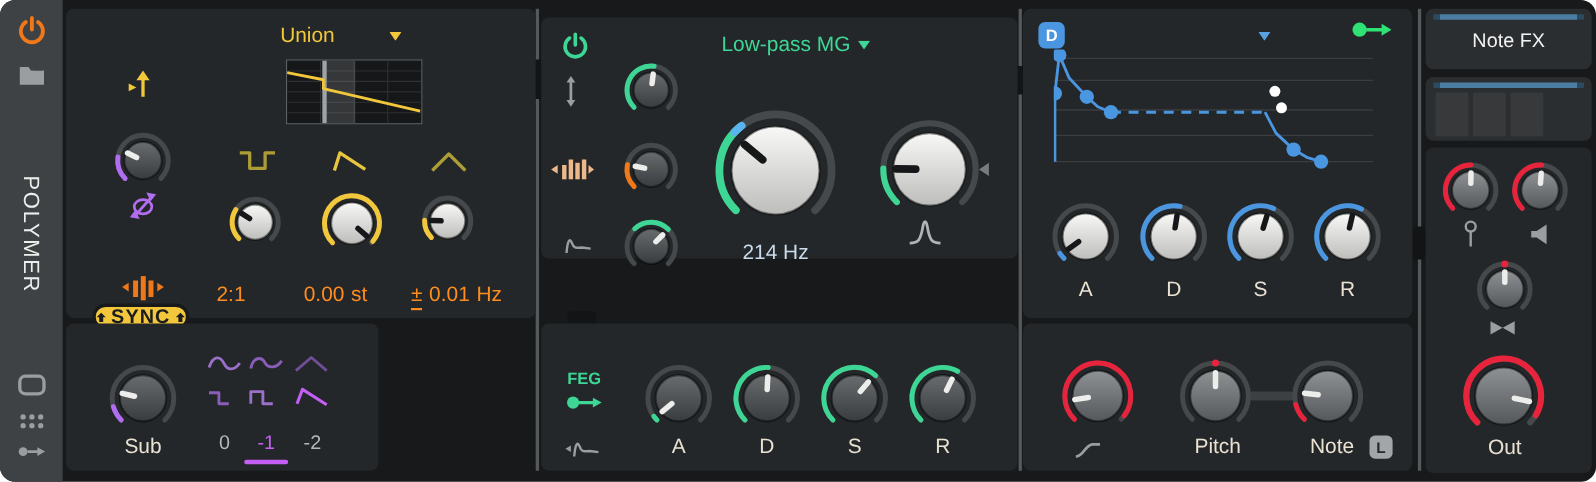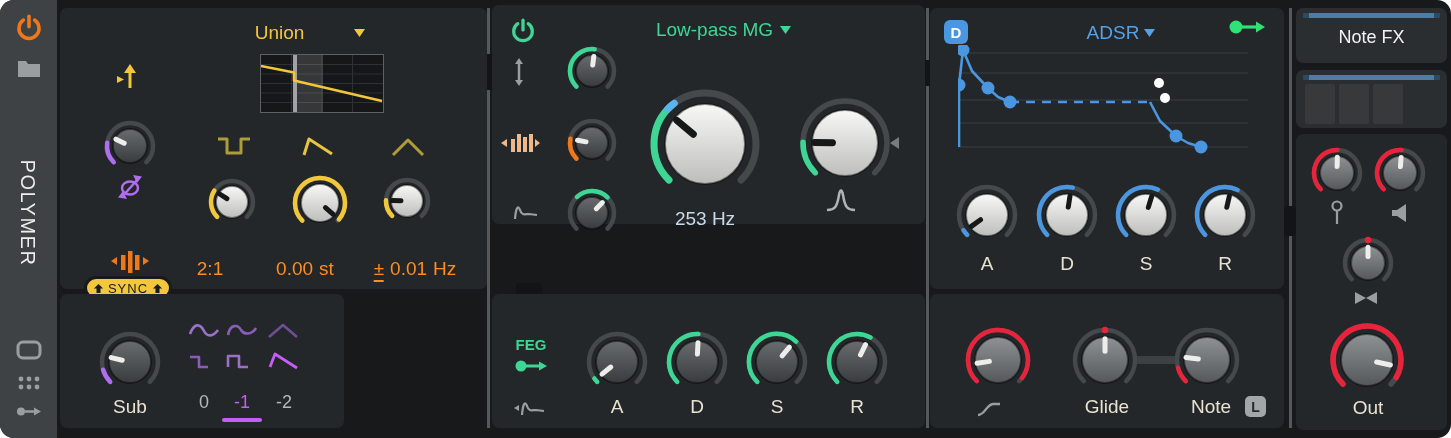--- a/index.html
+++ b/index.html
@@ -20,21 +20,21 @@
   .lbl { position:absolute; transform:translateX(-50%); font-size:19px; color:#e9e2d2; white-space:nowrap; }
   .lbl-cool { color:#c9daea; }
   .knob { position:absolute; }
   .icon { position:absolute; }
   .osc-display { position:absolute; left:200px; top:46px; width:124px; height:59px;
                  border:1px solid #5d6164; background:#151718; }
   .env-display { position:absolute; left:28px; top:37px; width:292px; height:115px; }
   .sync-badge { position:absolute; left:84px; top:276px; width:88px; height:24px; background:#f2c73b;
                 border:3px solid #17191a; border-radius:12px; display:flex; align-items:center;
                 justify-content:center; gap:4px; }
-  .sync-badge span { font-size:13px; font-weight:normal; color:#1a1c1e; letter-spacing:1px; }
+  .sync-badge span { font-size:18px; font-weight:bold; color:#1a1c1e; letter-spacing:1px; }
   .topbar { position:absolute; left:7px; right:7px; top:5px; height:5px; border-radius:1px;
             background:linear-gradient(90deg,#2c4a60 0 6px,#4c7da2 6px calc(100% - 6px),#2c4a60 calc(100% - 6px)); }
   .boxlabel { position:absolute; left:0; right:0; text-align:center; color:#f2f2f2; font-size:18px; }
   .fx-slot { position:absolute; width:30px; height:40px; top:14px; background:#37393b; border-radius:2px; }
   .badge-d { position:absolute; left:14px; top:12px; width:24px; height:24px; background:#4a96e0; border-radius:6px;
              color:#fff; font-weight:bold; font-size:15px; display:flex; align-items:center; justify-content:center; }
   .badge-l { position:absolute; width:21px; height:21px; background:#a2a6a8; border-radius:5px; color:#26292a;
              font-weight:bold; font-size:14px; display:flex; align-items:center; justify-content:center; }
   .octave { position:absolute; transform:translateX(-50%); font-size:18px; color:#b4b8ba; }
   .octave.sel { color:#c45ef5; }
@@ -258,21 +258,21 @@
           <polyline points="3,16 8,3 30,17" fill="none" stroke="#c45ef5" stroke-width="2.8" stroke-linejoin="round"></polyline>
         </svg>
     </span>
     <div class="octave" style="left:144px;top:98px">0</div>
     <div class="octave sel" style="left:182px;top:98px">-1</div>
     <div class="octave" style="left:224px;top:98px">-2</div>
     <div class="oct-underline" style="left:162px;top:124px"></div>
   </div>
 
 
-  <div class="panel" style="left:492px;top:5px;width:433px;height:219px">
+  <div class="panel" style="left:492px;top:16px;width:433px;height:219px">
     <span class="icon" style="left:18px;top:13px">
       <svg width="26" height="26" viewBox="0 0 24 24">
           <path d="M7.2,5.2 A8.6,8.6 0 1 0 16.8,5.2" fill="none" stroke="#3ed695" stroke-width="3" stroke-linecap="round"></path>
           <line x1="12" y1="2" x2="12" y2="11" stroke="#3ed695" stroke-width="3" stroke-linecap="round"></line>
         </svg>
     </span>
     <div class="ptitle c-green">Low-pass MG</div>
     <svg class="caret" style="left:288px;top:21px" width="11" height="8">
         <path d="M0,0 H11 L5.5,8 z" fill="#3ed695"></path>
       </svg>
@@ -318,21 +318,21 @@
           <circle cx="28" cy="28" r="16" fill="url(#gDark)" stroke="rgba(0,0,0,0.45)" stroke-width="2"></circle>
           <line x1="32.299209229614206" y1="23.70079077038579" x2="38.40861181906598" y2="17.591388180934022" stroke="#ededeb" stroke-width="5" stroke-linecap="round"></line>
         </svg></div>
     <div class="knob" style="width: 114px; height: 114px; left: 156px; top: 82px;"><svg width="114" height="114" viewBox="0 0 114 114">
           <path d="M20.94,93.06 A51,51 0 1 1 93.06,93.06" fill="none" stroke="#45494b" stroke-width="7" stroke-linecap="round"></path>
           <path d="M20.94,93.06 A51,51 0 0 1 24.22,17.93" fill="none" stroke="#3ed695" stroke-width="7" stroke-linecap="round"></path>
           <path d="M19.70,22.22 A51,51 0 0 1 26.31,16.27" fill="none" stroke="#5ab4f0" stroke-width="7" stroke-linecap="round"></path>
           <circle cx="57" cy="57" r="40" fill="url(#gLight)" stroke="rgba(0,0,0,0.45)" stroke-width="2"></circle>
           <line x1="45.35612446459154" y1="47.2296283327646" x2="28.80956449322161" y2="33.345415963535345" stroke="#161718" stroke-width="7" stroke-linecap="round"></line>
         </svg></div>
-    <div class="lbl lbl-cool" style="left:213px;top:203px">253 Hz</div>
+    <div class="lbl lbl-cool" style="left:213px;top:203px">214 Hz</div>
     <div class="knob" style="width: 96px; height: 96px; left: 305px; top: 90px;"><svg width="96" height="96" viewBox="0 0 96 96">
           <path d="M18.30,77.70 A42,42 0 1 1 77.70,77.70" fill="none" stroke="#45494b" stroke-width="5.5" stroke-linecap="round"></path>
           <path d="M18.30,77.70 A42,42 0 0 1 6.01,47.27" fill="none" stroke="#3ed695" stroke-width="5.5" stroke-linecap="round"></path>
           <circle cx="48" cy="48" r="33" fill="url(#gLight)" stroke="rgba(0,0,0,0.45)" stroke-width="2"></circle>
           <line x1="35.46190990273885" y1="47.781146823276465" x2="17.644623975051957" y2="47.470144940564076" stroke="#161718" stroke-width="7" stroke-linecap="round"></line>
         </svg></div>
     <span class="icon" style="left:397px;top:131px">
       <svg width="12" height="14" viewBox="0 0 12 14">
           <path d="M10,1 L1,7 L10,13 z" fill="#787c7e"></path>
         </svg>
@@ -384,21 +384,20 @@
           <line x1="37.49820175137684" y1="26.827623510532646" x2="42.46933055596497" y2="16.635299025500093" stroke="#ededeb" stroke-width="5" stroke-linecap="round"></line>
         </svg></div>
     <div class="lbl" style="left:125px;top:102px">A</div>
     <div class="lbl" style="left:205px;top:102px">D</div>
     <div class="lbl" style="left:285px;top:102px">S</div>
     <div class="lbl" style="left:365px;top:102px">R</div>
   </div>
 
   <div class="panel" style="left:930px;top:8px;width:354px;height:281px">
     <div class="badge-d">D</div>
-    <div class="ptitle c-blue">ADSR</div>
     <svg class="caret" style="left:214px;top:21px" width="11" height="8">
         <path d="M0,0 H11 L5.5,8 z" fill="#58a0e4"></path>
       </svg>
     <span class="icon" style="left:299px;top:11px">
       <svg width="38" height="16" viewBox="0 0 38 16">
           <circle cx="7" cy="8" r="6.5" fill="#2fe276"></circle>
           <line x1="13" y1="8" x2="29" y2="8" stroke="#2fe276" stroke-width="3.2"></line>
           <path d="M27,2.5 L36,8 L27,13.5 z" fill="#2fe276"></path>
         </svg>
     </span>
@@ -462,21 +461,21 @@
           <path d="M2,15 C9,15 10,5 17,4 L24,4" fill="none" stroke="#9a9ea0" stroke-width="2.4"></path>
         </svg>
     </span>
     <div class="connector" style="left:205px;top:62px;width:42px;height:8px"></div>
     <div class="knob" style="width: 72px; height: 72px; left: 139px; top: 30px;"><svg width="72" height="72" viewBox="0 0 72 72">
           <path d="M14.79,57.21 A30,30 0 1 1 57.21,57.21" fill="none" stroke="#45494b" stroke-width="4.5" stroke-linecap="round"></path>
           <circle cx="36" cy="6" r="3.2" fill="#e8243c"></circle>
           <circle cx="36" cy="36" r="23" fill="url(#gMid)" stroke="rgba(0,0,0,0.45)" stroke-width="2"></circle>
           <line x1="36" y1="27.259999999999998" x2="36" y2="14.84" stroke="#ededeb" stroke-width="5" stroke-linecap="round"></line>
         </svg></div>
-    <div class="lbl" style="left:177px;top:102px">Glide</div>
+    <div class="lbl" style="left:177px;top:102px">Pitch</div>
     <div class="knob" style="width: 72px; height: 72px; left: 241px; top: 30px;"><svg width="72" height="72" viewBox="0 0 72 72">
           <path d="M14.79,57.21 A30,30 0 1 1 57.21,57.21" fill="none" stroke="#45494b" stroke-width="4.5" stroke-linecap="round"></path>
           <path d="M14.79,57.21 A30,30 0 0 1 7.02,43.76" fill="none" stroke="#e8243c" stroke-width="4.5" stroke-linecap="round"></path>
           <circle cx="36" cy="36" r="23" fill="url(#gMid)" stroke="rgba(0,0,0,0.45)" stroke-width="2"></circle>
           <line x1="27.325146634654846" y1="34.93486193863901" x2="14.997723431269627" y2="33.42124469354708" stroke="#ededeb" stroke-width="5" stroke-linecap="round"></line>
         </svg></div>
     <div class="lbl" style="left:281px;top:102px">Note</div>
     <div class="badge-l" style="left:315px;top:102px">L</div>
   </div>
 

